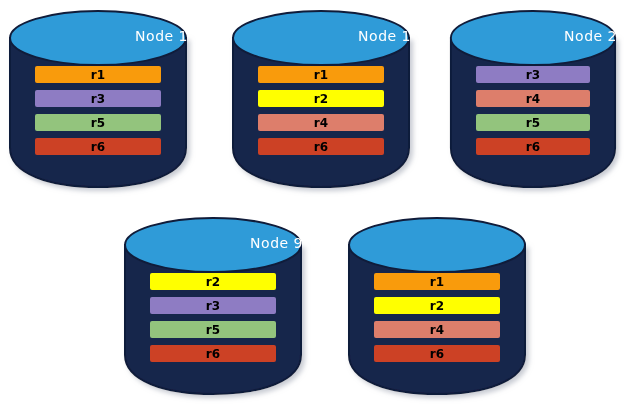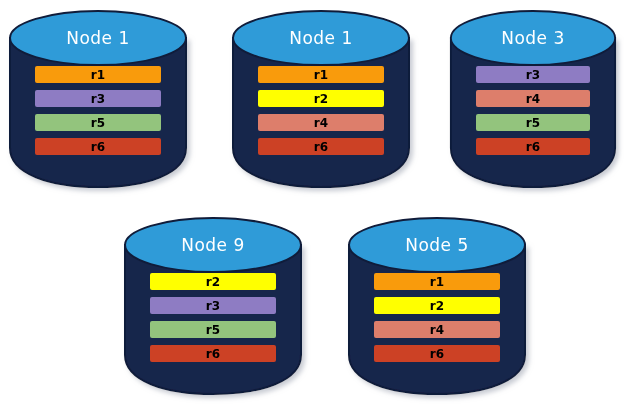--- a/index.html
+++ b/index.html
@@ -28,24 +28,24 @@
   .node-shape svg {
     display: block;
     width: 100%;
     height: 100%;
     overflow: visible;
   }
   .node-title {
     position: absolute;
     left: 0;
     right: 0;
-    text-align: center;
+    text-align: right;
     color: #ffffff;
     font-family: "DejaVu Sans", sans-serif;
-    font-size: 17px;
+    font-size: 14px;
     font-weight: 400;
     letter-spacing: 0.5px;
     white-space: nowrap;
     z-index: 3;
     pointer-events: none;
   }
   .shard-stack {
     position: absolute;
     left: 0;
     right: 0;
@@ -138,21 +138,21 @@
       <svg viewBox="0 0 180 182" preserveAspectRatio="none">
         <defs>
           <filter id="nodeShadow" x="-20%" y="-20%" width="150%" height="150%">
             <feDropShadow dx="3" dy="3" stdDeviation="2.5" flood-color="#9aa0ae" flood-opacity="0.55"></feDropShadow>
           </filter>
         </defs>
         <path class="cyl-body" d="M2,30 L2,140 C2,166 42,179 90,179 C138,179 178,166 178,140 L178,30 Z" filter="url(#nodeShadow)" fill="#18254C" stroke="#101C3A" stroke-width="2"></path>
         <ellipse class="cyl-top" cx="90" cy="30" rx="88" ry="27" fill="#2F9BD8" stroke="#101C3A" stroke-width="2"></ellipse>
       </svg>
     </div>
-    <div class="node-title" style="color: rgb(255, 255, 255); top: 20px;">Node 3</div>
+    <div class="node-title" style="color: rgb(255, 255, 255); top: 20px;">Node 2</div>
     <div class="shard-stack" style="top: 58px; padding-left: 27px; padding-right: 27px;">
         <div class="shard" style="background: rgb(142, 124, 195); color: rgb(0, 0, 0);">
           <span>r3</span>
         </div>
         <div class="shard" style="background: rgb(221, 126, 107); color: rgb(0, 0, 0);">
           <span>r4</span>
         </div>
         <div class="shard" style="background: rgb(147, 196, 125); color: rgb(0, 0, 0);">
           <span>r5</span>
         </div>
@@ -196,21 +196,20 @@
       <svg viewBox="0 0 180 182" preserveAspectRatio="none">
         <defs>
           <filter id="nodeShadow" x="-20%" y="-20%" width="150%" height="150%">
             <feDropShadow dx="3" dy="3" stdDeviation="2.5" flood-color="#9aa0ae" flood-opacity="0.55"></feDropShadow>
           </filter>
         </defs>
         <path class="cyl-body" d="M2,30 L2,140 C2,166 42,179 90,179 C138,179 178,166 178,140 L178,30 Z" filter="url(#nodeShadow)" fill="#18254C" stroke="#101C3A" stroke-width="2"></path>
         <ellipse class="cyl-top" cx="90" cy="30" rx="88" ry="27" fill="#2F9BD8" stroke="#101C3A" stroke-width="2"></ellipse>
       </svg>
     </div>
-    <div class="node-title" style="color: rgb(255, 255, 255); top: 20px;">Node 5</div>
     <div class="shard-stack" style="top: 58px; padding-left: 27px; padding-right: 27px;">
         <div class="shard" style="background: rgb(249, 155, 12); color: rgb(0, 0, 0);">
           <span>r1</span>
         </div>
         <div class="shard" style="background: rgb(255, 255, 0); color: rgb(0, 0, 0);">
           <span>r2</span>
         </div>
         <div class="shard" style="background: rgb(221, 126, 107); color: rgb(0, 0, 0);">
           <span>r4</span>
         </div>

